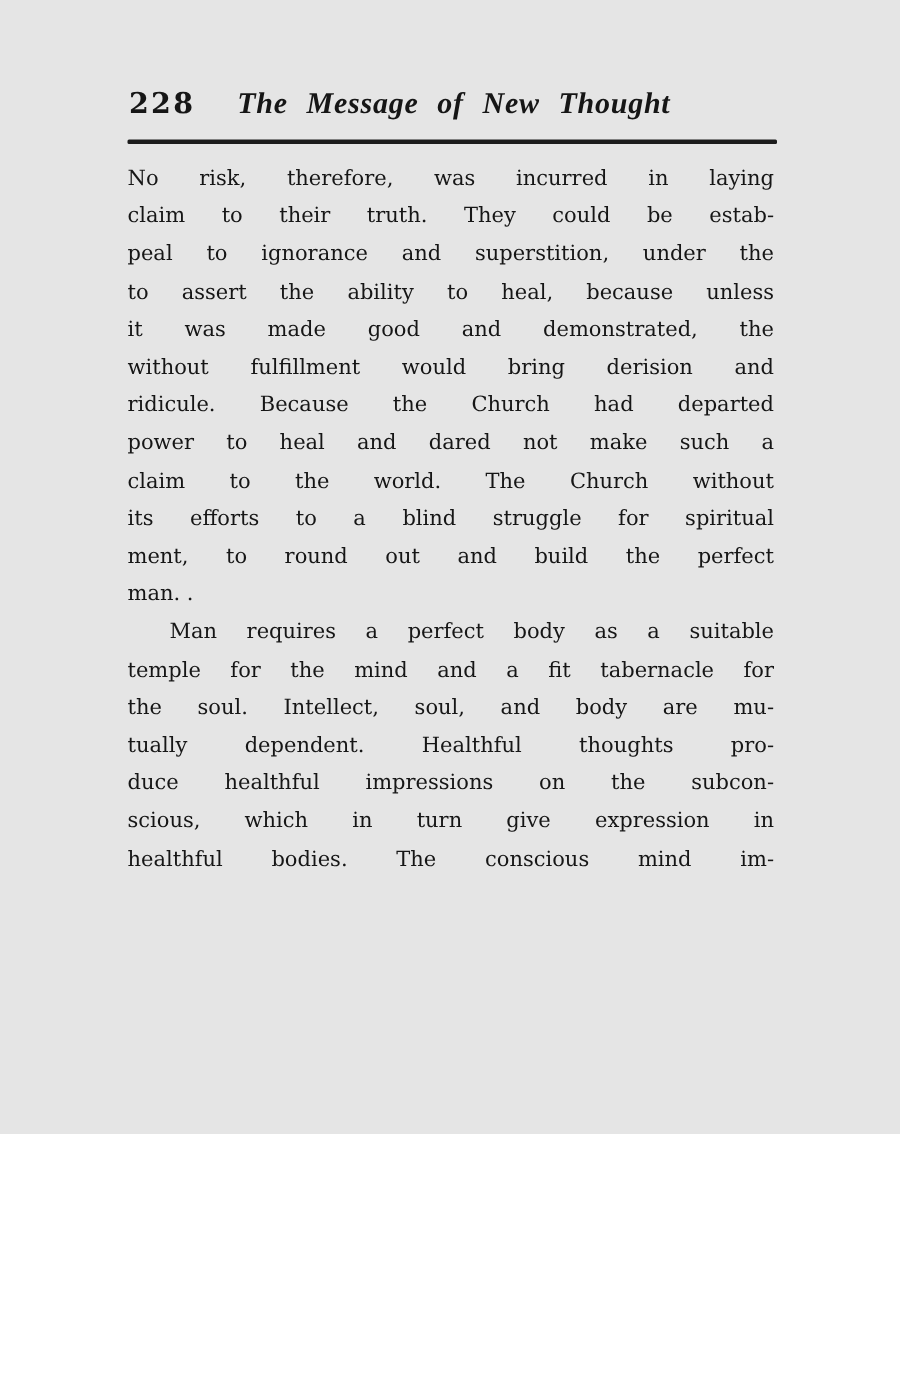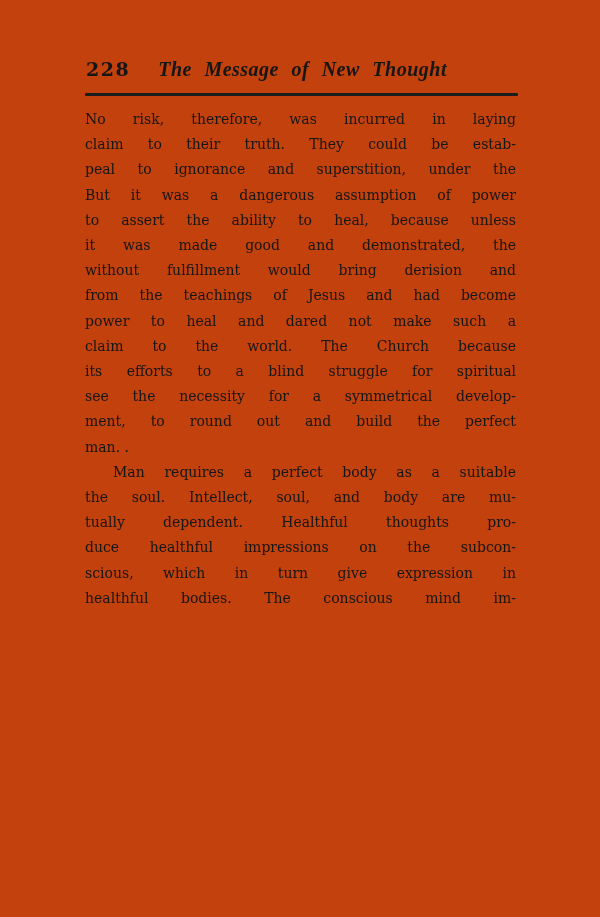--- a/index.html
+++ b/index.html
@@ -3,22 +3,22 @@
 <meta charset="utf-8">
 <style>
   html, body {
     margin: 0;
     padding: 0;
     background: #ffffff;
   }
   .page {
     position: relative;
     width: 600px;
-    height: 917px;
-    background: #c2410c;
+    height: 756px;
+    background: #e5e5e5;
     color: #161616;
     font-family: "DejaVu Serif", "Liberation Serif", serif;
     overflow: hidden;
   }
   .running-head {
     position: absolute;
     top: 58px;
     left: 86px;
     width: 432px;
     display: flex;
@@ -80,32 +80,31 @@
     <span class="page-number">228</span>
     <span class="running-title">The Message of New Thought</span>
   </div>
 
   <div class="head-rule"></div>
 
   <div class="text-block">
     <div class="text-line">No risk, therefore, was incurred in laying</div>
     <div class="text-line">claim to their truth. They could be estab-</div>
     <div class="text-line">peal to ignorance and superstition, under the</div>
-    <div class="text-line">But it was a dangerous assumption of power</div>
     <div class="text-line">to assert the ability to heal, because unless</div>
     <div class="text-line">it was made good and demonstrated, the</div>
     <div class="text-line">without fulfillment would bring derision and</div>
-    <div class="text-line">from the teachings of Jesus and had become</div>
+    <div class="text-line">ridicule. Because the Church had departed</div>
     <div class="text-line">power to heal and dared not make such a</div>
-    <div class="text-line">claim to the world. The Church because</div>
+    <div class="text-line">claim to the world. The Church without</div>
     <div class="text-line">its efforts to a blind struggle for spiritual</div>
-    <div class="text-line">see the necessity for a symmetrical develop-</div>
     <div class="text-line">ment, to round out and build the perfect</div>
     <div class="text-line flush-left">man. .</div>
     <div class="text-line indent">Man requires a perfect body as a suitable</div>
+    <div class="text-line">temple for the mind and a fit tabernacle for</div>
     <div class="text-line">the soul. Intellect, soul, and body are mu-</div>
     <div class="text-line">tually dependent. Healthful thoughts pro-</div>
     <div class="text-line">duce healthful impressions on the subcon-</div>
     <div class="text-line">scious, which in turn give expression in</div>
     <div class="text-line">healthful bodies. The conscious mind im-</div>
   </div>
 
 </div>
 
 </body></html>

